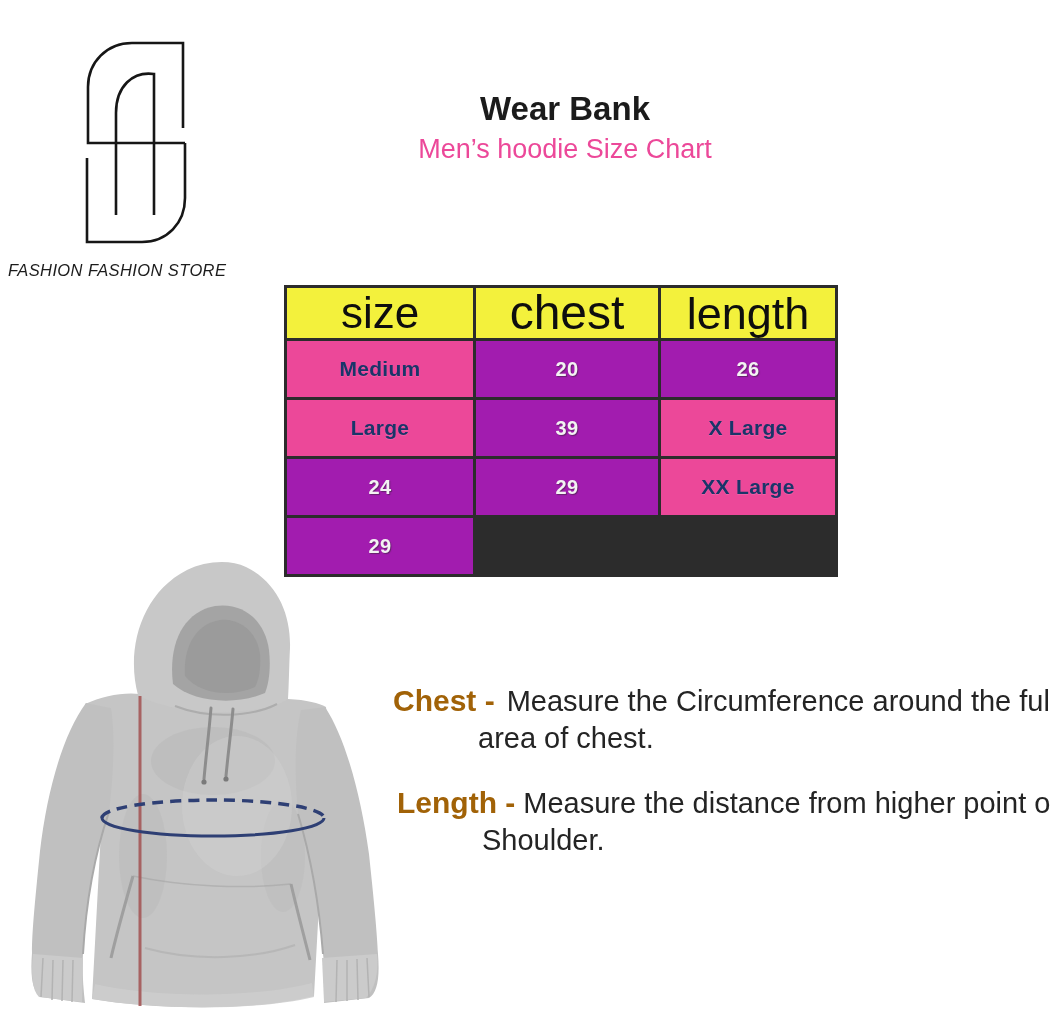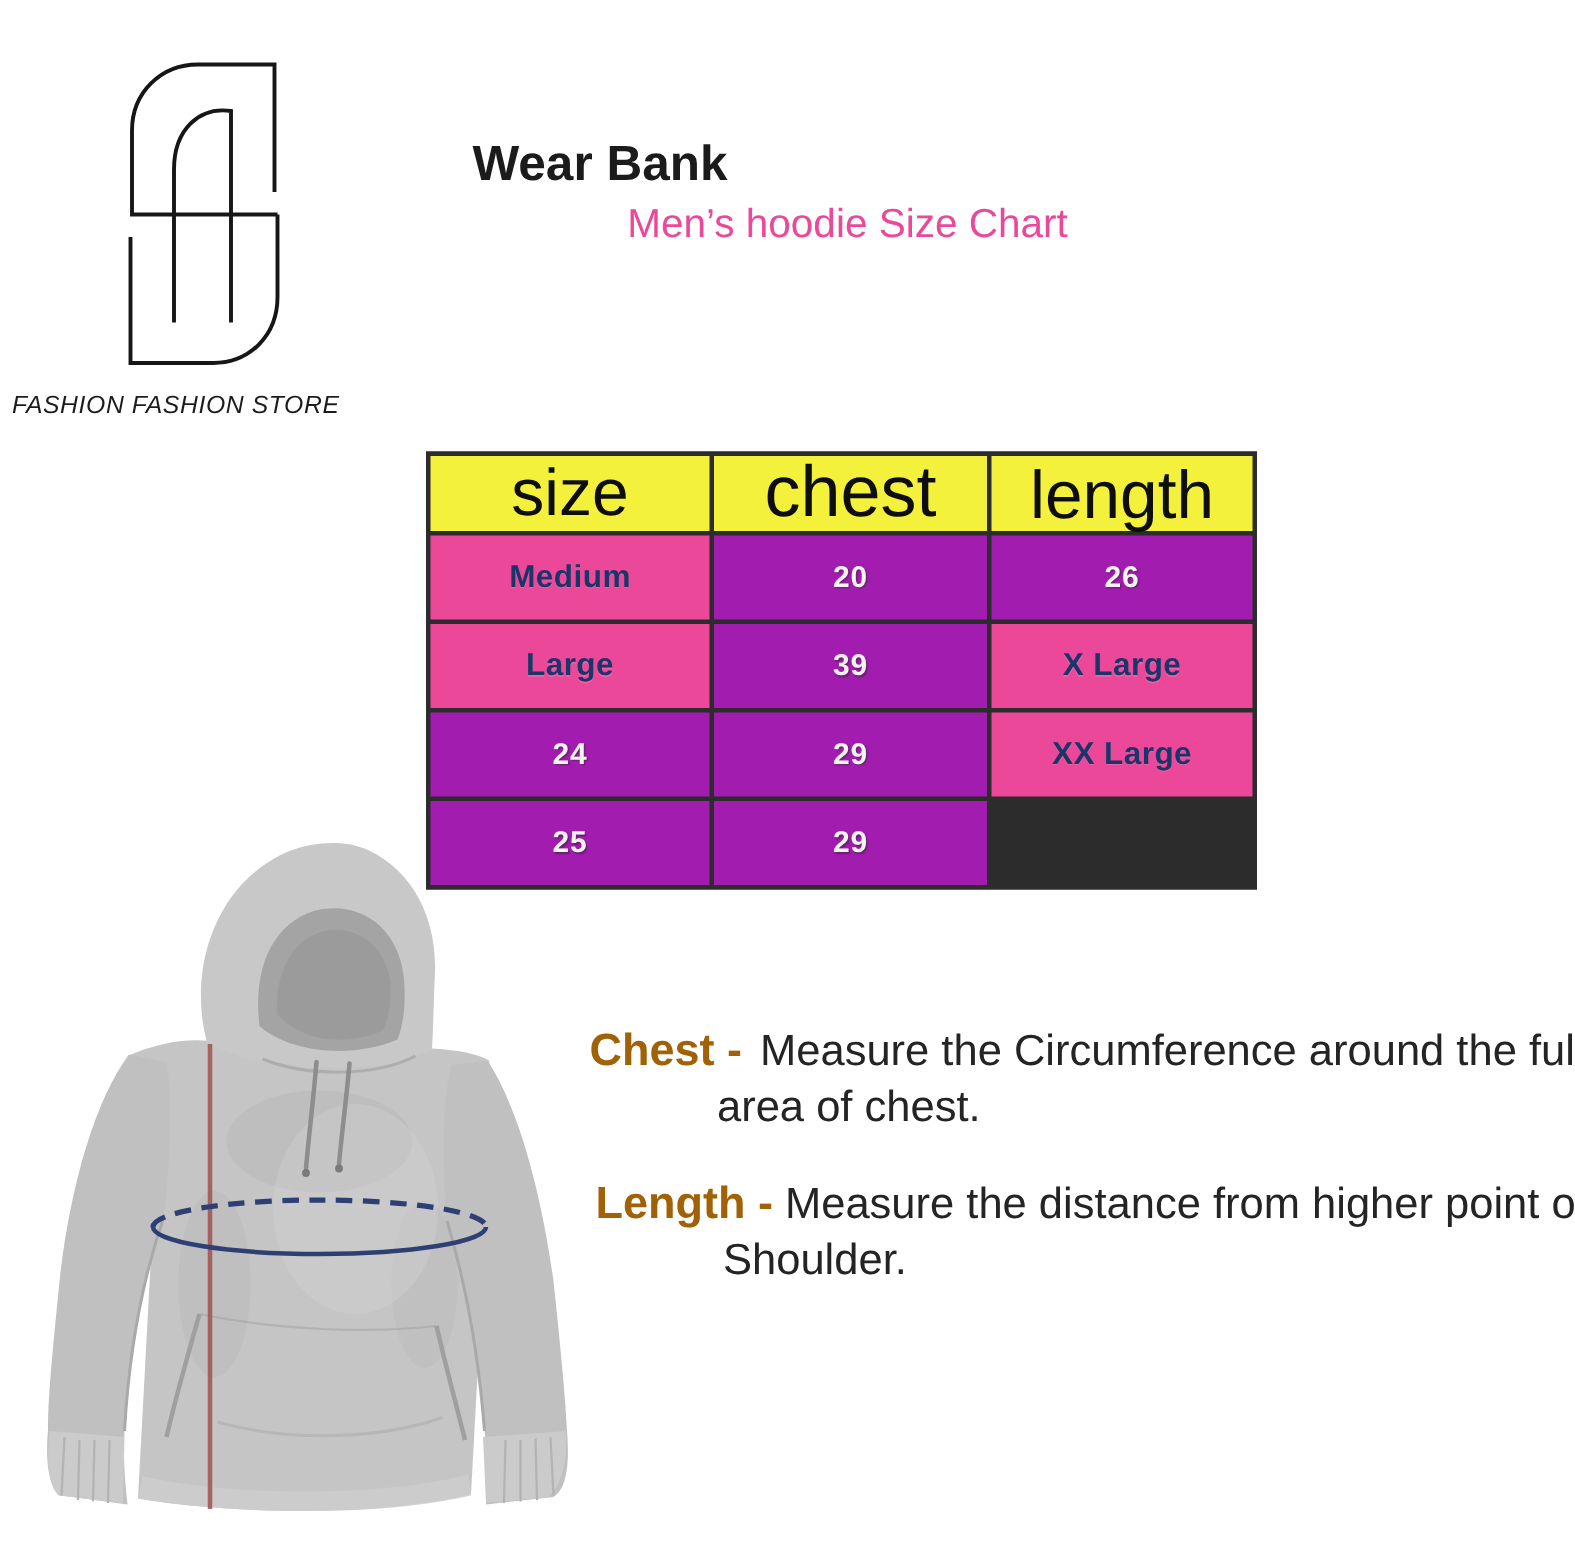--- a/index.html
+++ b/index.html
@@ -13,32 +13,32 @@
 
   
   #logo-mark{left:85px;top:38px;width:105px;height:210px;}
   #brand-tagline{
     left:8px;top:261px;width:280px;
     font-size:16.5px;font-style:italic;font-weight:500;
     letter-spacing:.4px;color:#1c1c1c;white-space:nowrap;
   }
 
   
-  #page-title{left:315px;top:90px;width:500px;
+  #page-title{left:315px;top:90px;width:500px;text-align:center;
     font-size:33px;font-weight:600;color:#1b1b1b;white-space:nowrap;}
   #page-subtitle{left:315px;top:134px;width:500px;text-align:center;
     font-size:27px;font-weight:400;color:#ec4899;white-space:nowrap;}
 
   
   #size-table{
     left:284px;top:285px;width:554px;height:292px;
     display:grid;box-sizing:border-box;
     grid-template-columns:186px 182px 174px;
     grid-template-rows:50px repeat(4,56px);
-    gap:3px;background:#2c2c2c;border:3px solid #2c2c2c;margin-top:16px;
+    gap:3px;background:#2c2c2c;border:3px solid #2c2c2c;
   }
   #size-table div{display:flex;align-items:center;justify-content:center;}
   .th{background:#f3f13c;color:#0e0e0e;font-size:44px;line-height:1;}
   .th.c2{font-size:48px;}
   .th.c3{font-size:45px;}
   .cell-size{background:#ec4899;color:#1a3569;font-weight:700;font-size:21px;letter-spacing:.3px;
     text-shadow:0 1px 0 rgba(255,255,255,.12);}
   .cell-val{background:#a21caf;color:#f3f3f3;font-weight:700;font-size:20px;
     text-shadow:1px 1px 1px rgba(40,40,40,.5);letter-spacing:.5px;}
 
@@ -78,21 +78,20 @@
   <div class="cell-val">26</div>
 
   <div class="cell-size">Large</div>
   <div class="cell-val">39</div>
 
   <div class="cell-size">X Large</div>
   <div class="cell-val">24</div>
   <div class="cell-val">29</div>
 
   <div class="cell-size">XX Large</div>
-  <div class="cell-val">25</div>
   <div class="cell-val">29</div>
 </div>
 
 <svg id="hoodie-figure" class="abs" viewBox="0 0 372 480">
   <g>
 
     <path d="M60,148 C78,140 98,136 115,138 L263,143 C282,144 294,147 301,151
              C306,195 304,240 298,275 L289,440 C225,456 125,453 67,443
              L76,275 C72,235 64,185 60,148 Z" fill="#c5c5c5"></path>
 

